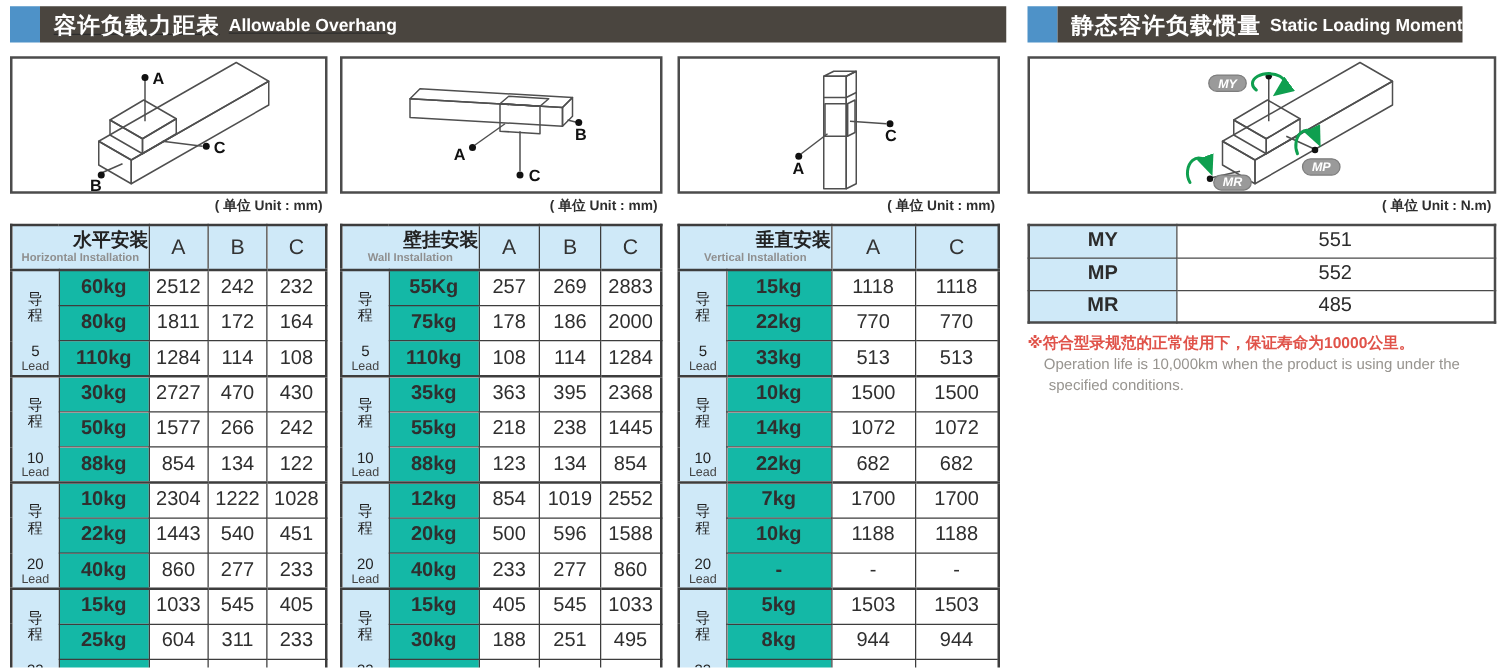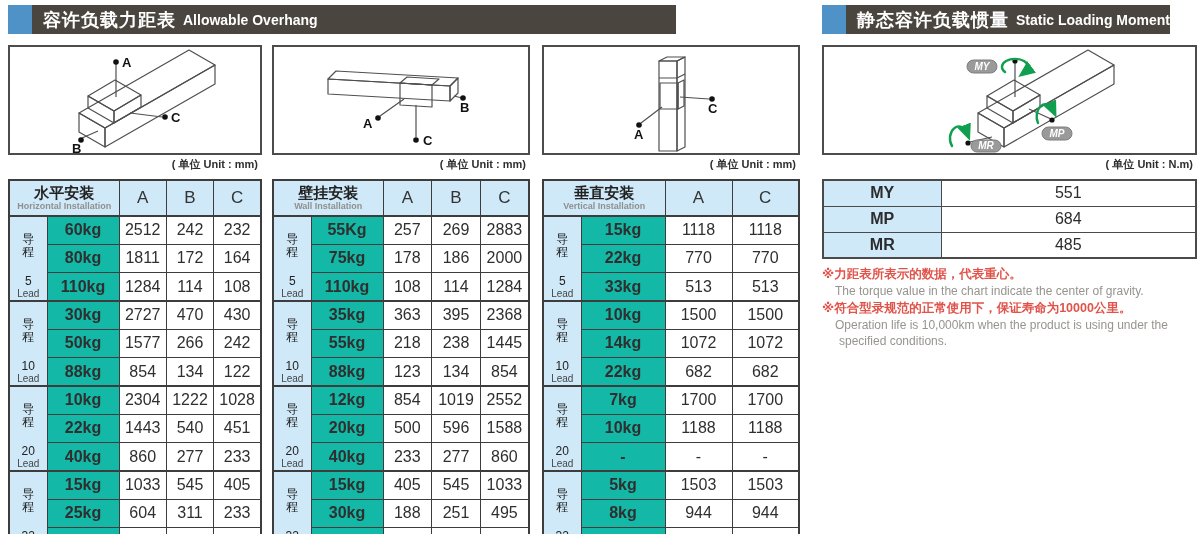--- a/index.html
+++ b/index.html
@@ -1,21 +1,21 @@
 <!DOCTYPE html>
 <html><head>
 <meta charset="utf-8">
 <style>
   html,body{margin:0;padding:0;}
   body{width:1200px;height:534px;position:relative;background:#fff;
        font-family:"Liberation Sans","DejaVu Sans",sans-serif;color:#2c2c2c;overflow:hidden;}
 
   
   .hbar{position:absolute;top:5px;height:29px;display:flex;}
-  #hbar-left{left:8px;width:668px;}
+  #hbar-left{left:8px;width:797px;text-decoration:underline;}
   #hbar-right{left:822px;width:348px;}
   .hbar .accent{width:24px;background:#4e92c8;}
   .hbar .bar{flex:1;background:#4a453f;color:#fff;display:flex;align-items:center;
              padding-left:11px;gap:7px;white-space:nowrap;overflow:hidden;}
   .bar .zh{font-size:18px;font-weight:bold;letter-spacing:1px;}
   .bar .en{font-size:14px;font-weight:bold;}
 
   
   .dia{position:absolute;top:45px;height:110px;border:2px solid #4c4c4c;background:#fff;box-sizing:border-box;}
   #dia0{left:8px;width:254px;}
@@ -36,21 +36,21 @@
           border:2px solid #3d3d3d;}
   #t0{left:8px;width:254px;}
   #t1{left:272px;width:258px;padding-left:14px;}
   #t2{left:542px;width:258px;}
   .dtable tr{height:26px;}
   .dtable tr.hrow{height:36px;}
   .dtable th,.dtable td{border:1px solid #3d3d3d;text-align:center;vertical-align:middle;
                         padding:0;overflow:hidden;}
   .dtable tr.hrow th{border-bottom:2px solid #3d3d3d;background:#cfe9f8;}
   .dtable tr.gstart td{border-top:2px solid #3d3d3d;}
-  .hcell .tzh{font-size:15px;font-weight:bold;color:#222;line-height:16px;}
+  .hcell .tzh{font-size:15px;font-weight:bold;color:#222;line-height:16px;text-align:right;}
   .hcell .ten{font-size:9px;color:#8f8f8f;line-height:11px;white-space:nowrap;}
   .hcol{font-size:17px;font-weight:normal;color:#333;}
   .dtable td{font-size:16px;color:#2f2f2f;}
   .dtable td.kg{background:#14b8a6;font-weight:bold;}
   .dtable td.lead{background:#cfe9f8;}
   .lead-zh{width:14px;margin:16px auto;word-break:break-all;font-size:12px;line-height:13px;color:#222;}
   .lead-num{font-size:12px;line-height:13px;color:#222;}
   .lead-en{font-size:10px;line-height:12px;color:#444;}
 
   
@@ -526,32 +526,28 @@
       <col style="width:118px">
       <col>
     </colgroup>
   <tbody>
     <tr>
       <td class="mlabel">MY</td>
       <td>551</td>
     </tr>
     <tr>
       <td class="mlabel">MP</td>
-      <td>684</td>
+      <td>552</td>
     </tr>
     <tr>
       <td class="mlabel">MR</td>
       <td>485</td>
     </tr>
   </tbody>
 </table>
 
 <div id="notes">
   <div class="note">
-    <div class="nzh">※力距表所表示的数据，代表重心。</div>
-    <div class="nen">The torque value in the chart indicate the center of gravity.</div>
-  </div>
-  <div class="note">
     <div class="nzh">※符合型录规范的正常使用下，保证寿命为10000公里。</div>
     <div class="nen">Operation life is 10,000km when the product is using under the</div>
     <div class="nen cont">specified conditions.</div>
   </div>
 </div>
 
 </body></html>

